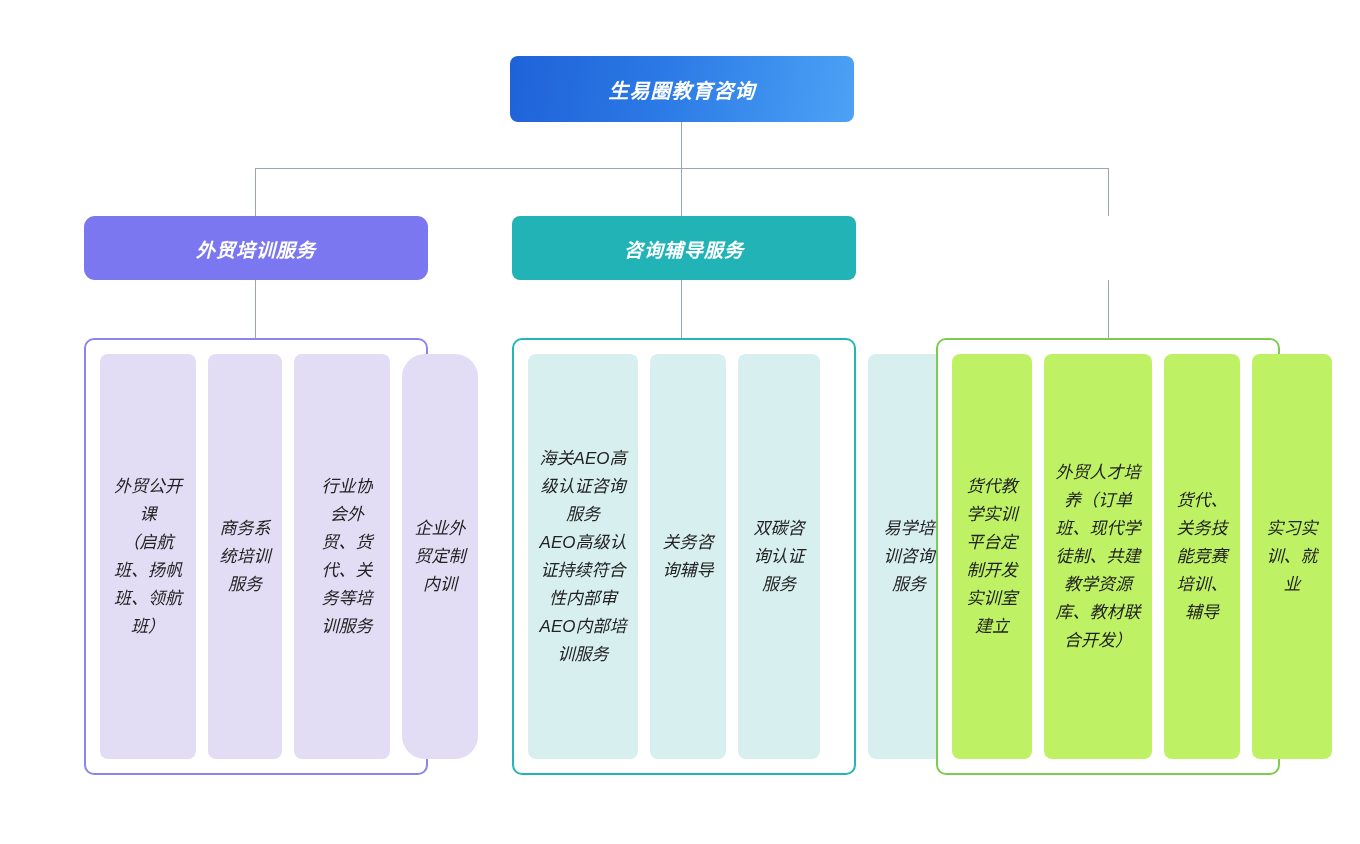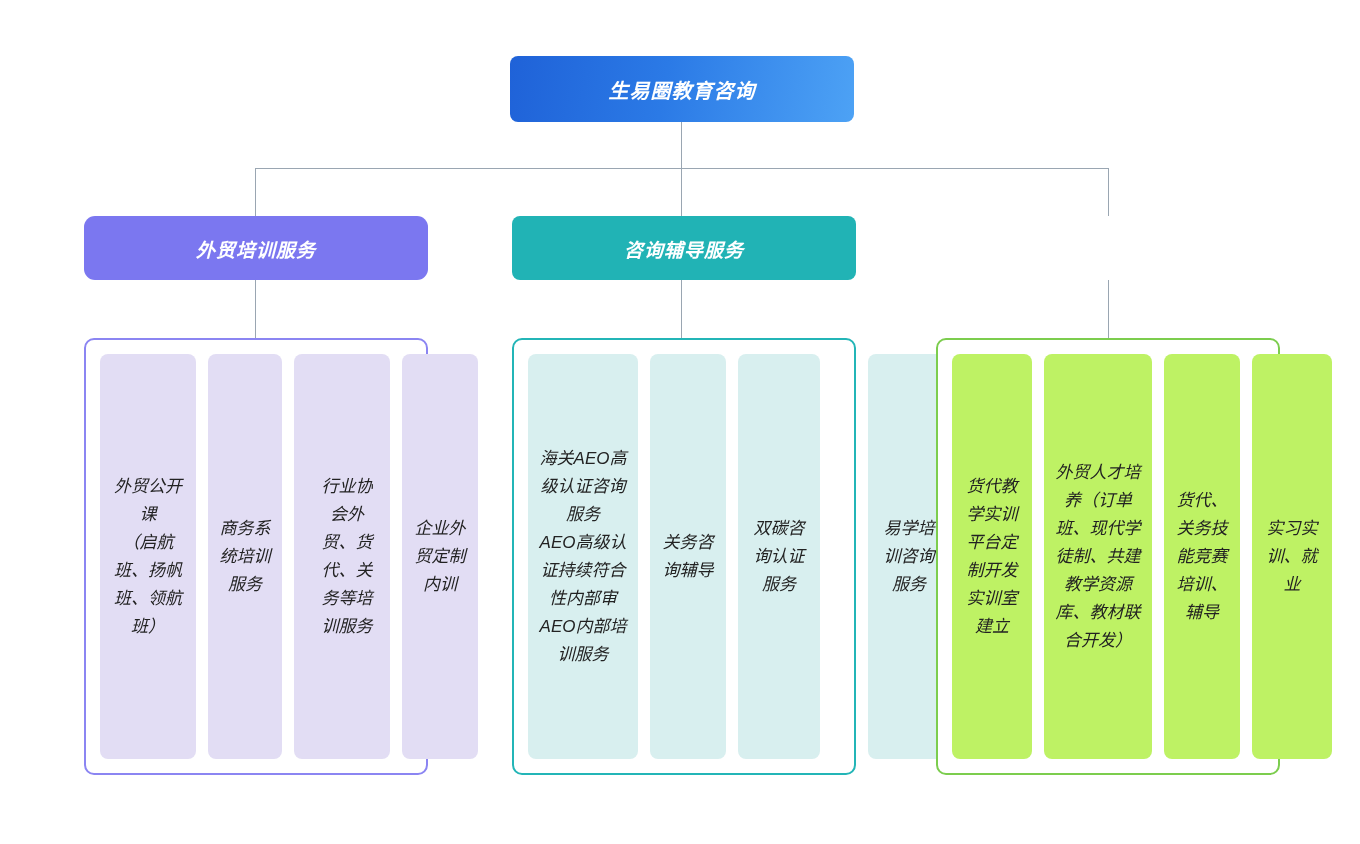--- a/index.html
+++ b/index.html
@@ -131,21 +131,21 @@
   <div class="conn conn-v" style="left:681px; top:280px; height:58px;"></div>
   <div class="conn conn-v" style="left:1108px; top:280px; height:58px;"></div>
 
   <div class="cat-header hdr-purple col-1">外贸培训服务</div>
 
   <div class="cat-box box-purple col-1">
     <div class="leaf leaf-purple" style="flex:0 0 96px;">外贸公开课
 （启航班、扬帆班、领航班）</div>
     <div class="leaf leaf-purple" style="flex:0 0 74px;">商务系统培训服务</div>
     <div class="leaf leaf-purple" style="flex:0 0 96px;padding-left:20px;">行业协会外贸、货代、关务等培训服务</div>
-    <div class="leaf leaf-purple" style="flex:0 0 76px;">企业外贸定制内训</div>
+    <div class="leaf leaf-purple" style="flex:0 0 76px;border-radius:23px;">企业外贸定制内训</div>
   </div>
 
   <div class="cat-header hdr-teal col-2">咨询辅导服务</div>
 
   <div class="cat-box box-teal col-2">
     <div class="leaf leaf-teal" style="flex:0 0 110px;">海关AEO高级认证咨询服务
 AEO高级认证持续符合性内部审
 AEO内部培训服务</div>
     <div class="leaf leaf-teal" style="flex:0 0 76px;">关务咨询辅导</div>
     <div class="leaf leaf-teal" style="flex:0 0 82px;">双碳咨询认证服务</div>

